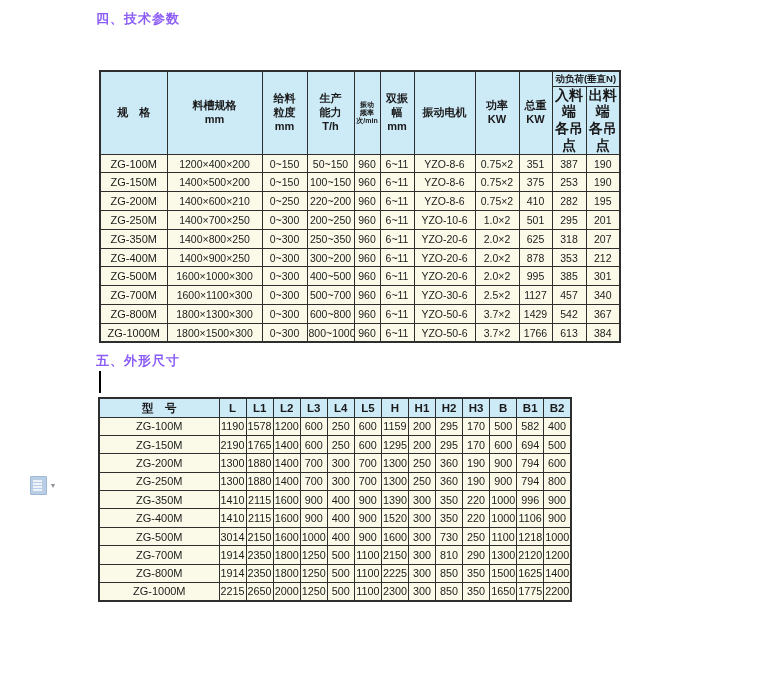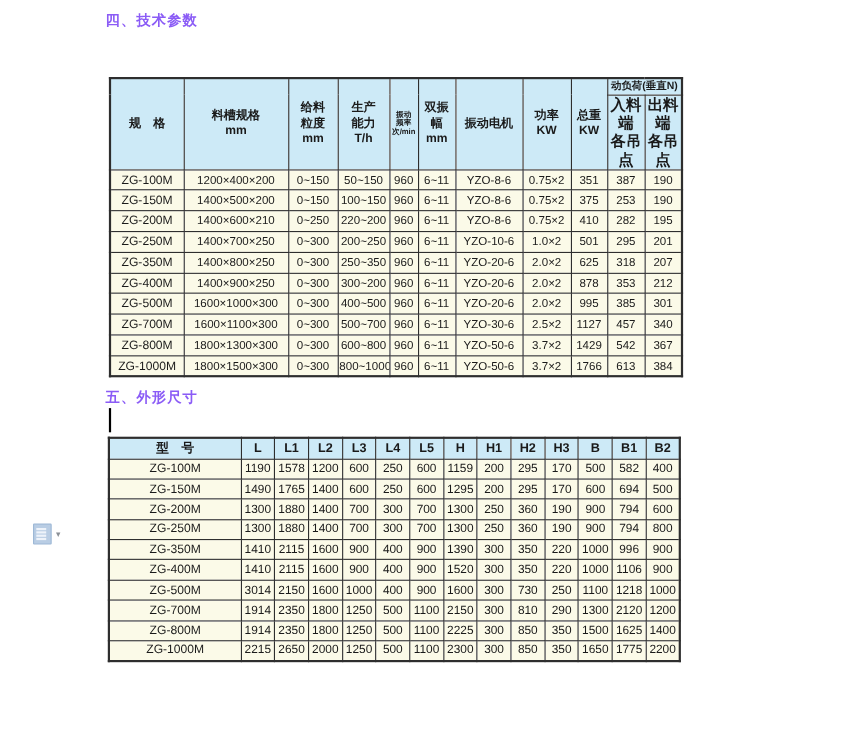--- a/index.html
+++ b/index.html
@@ -37,21 +37,21 @@
   #tech-table{left:99px;top:70px;width:520px;}
   #tech-table thead tr.group-row{height:15px;}
   #tech-table thead tr.sub-row{height:34px;}
   #tech-table thead th.freq-col{font-size:7px;line-height:1.15;font-weight:bold;}
   #tech-table thead th.load-group{font-size:9.5px;}
   #tech-table thead th.load-sub{font-size:14px;line-height:1.2;}
   #tech-table tbody tr{height:18.8px;}
   #tech-table tbody td:first-child{font-size:11px;}
 
   
-  #dim-table{left:98px;top:397px;width:521px;}
+  #dim-table{left:98px;top:397px;width:474px;}
   #dim-table thead tr{height:19px;}
   #dim-table thead th{font-size:11.5px;}
   #dim-table tbody tr{height:18.4px;}
   #dim-table tbody td{font-size:10.8px;}
   #dim-table tbody td:first-child{font-size:11px;}
 
   
   .text-cursor{
     position:absolute;left:99px;top:371px;width:2px;height:22px;background:#000;
   }
@@ -294,21 +294,21 @@
         <td>1159</td>
         <td>200</td>
         <td>295</td>
         <td>170</td>
         <td>500</td>
         <td>582</td>
         <td>400</td>
       </tr>
       <tr>
         <td>ZG-150M</td>
-        <td>1490</td>
+        <td>2190</td>
         <td>1765</td>
         <td>1400</td>
         <td>600</td>
         <td>250</td>
         <td>600</td>
         <td>1295</td>
         <td>200</td>
         <td>295</td>
         <td>170</td>
         <td>600</td>

